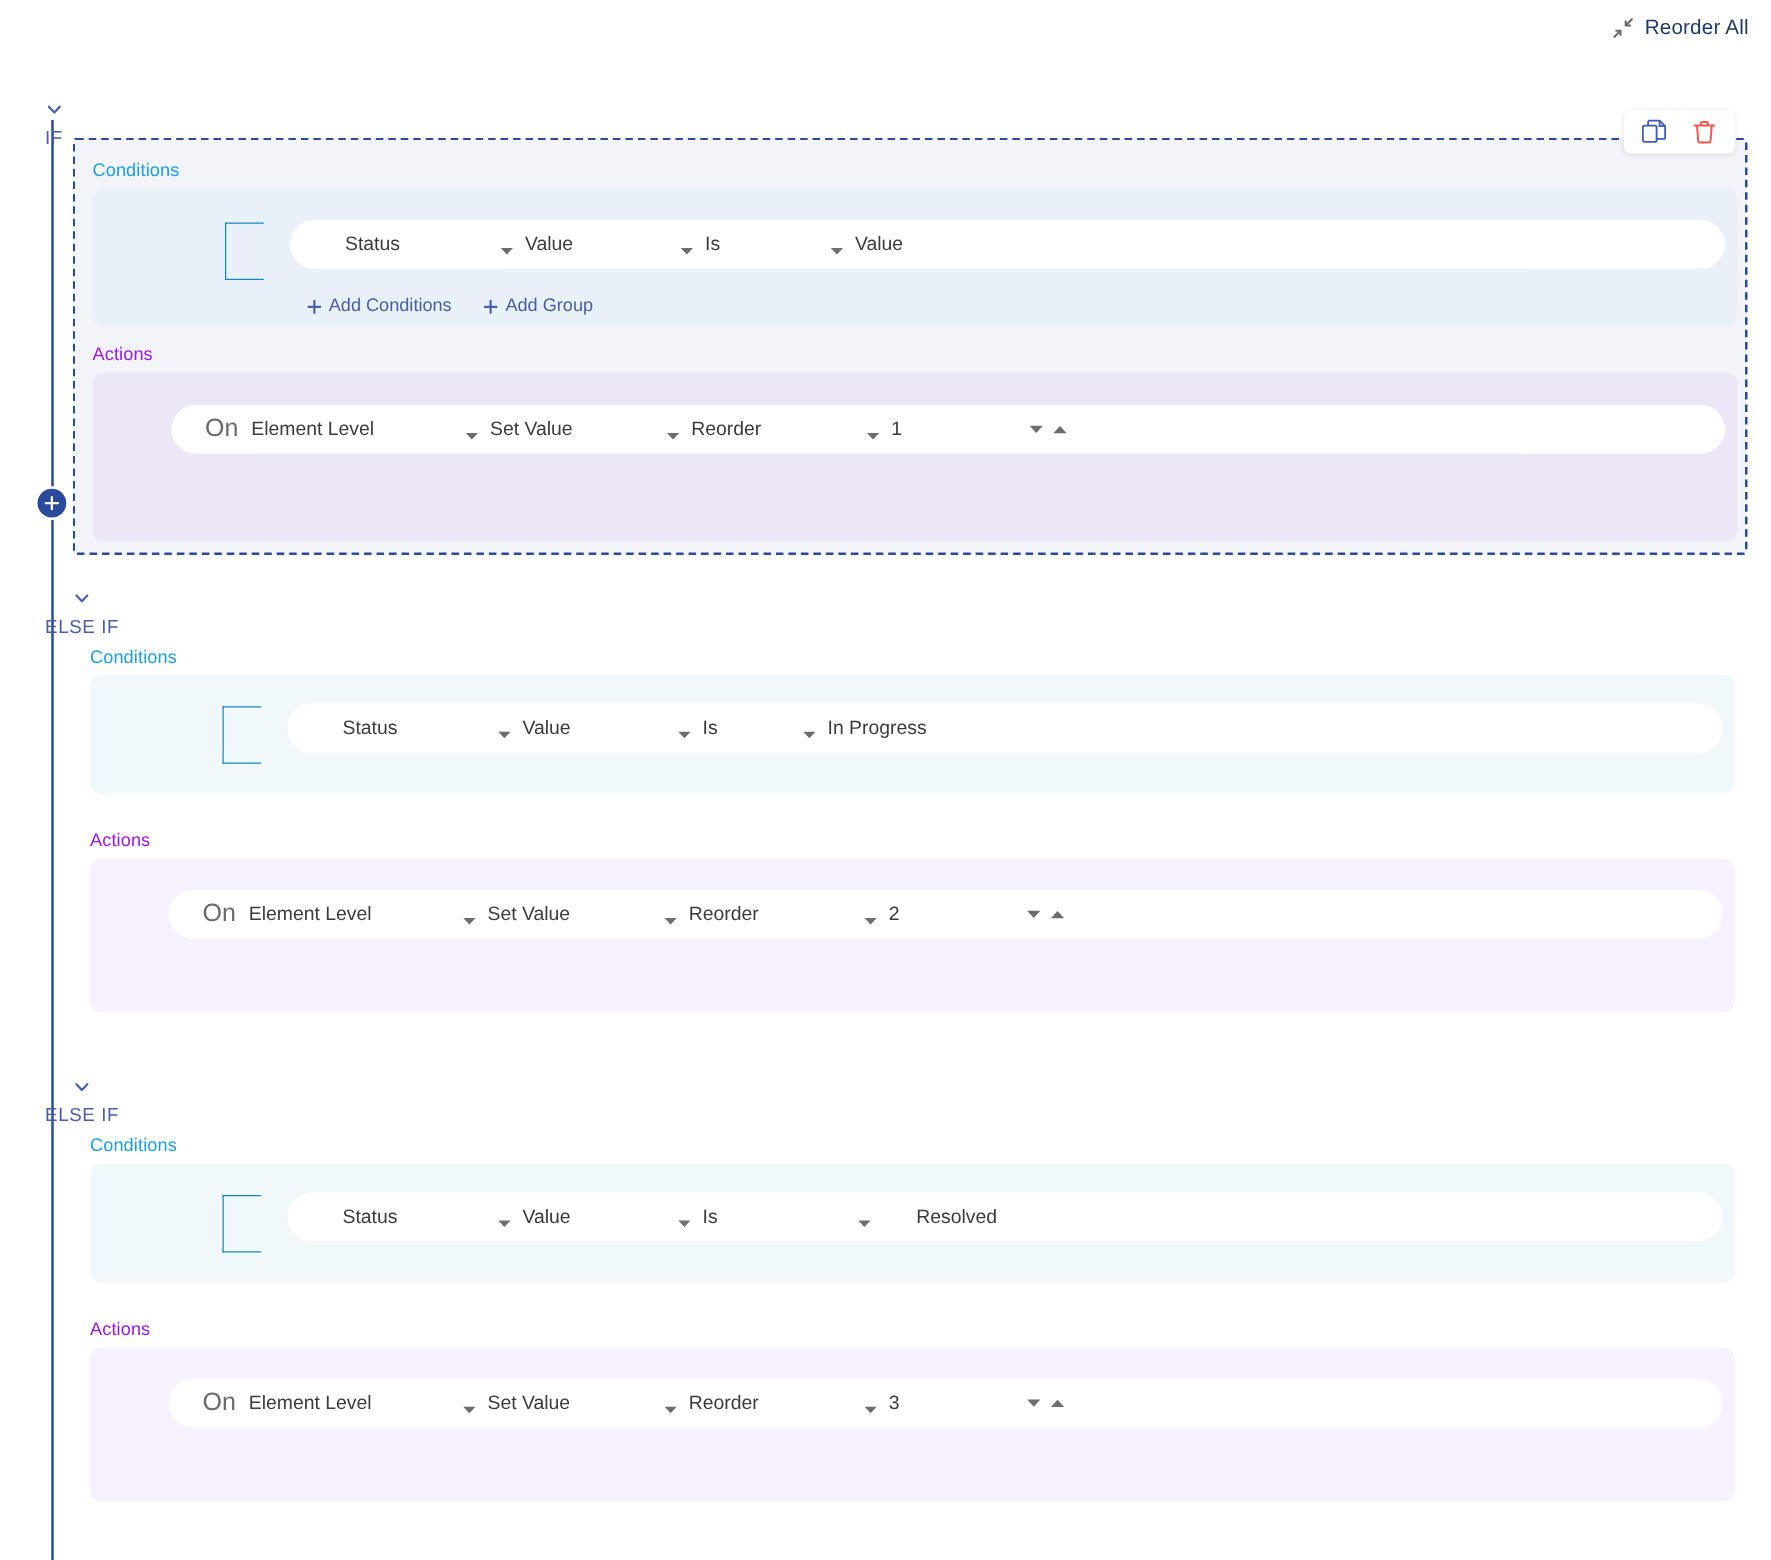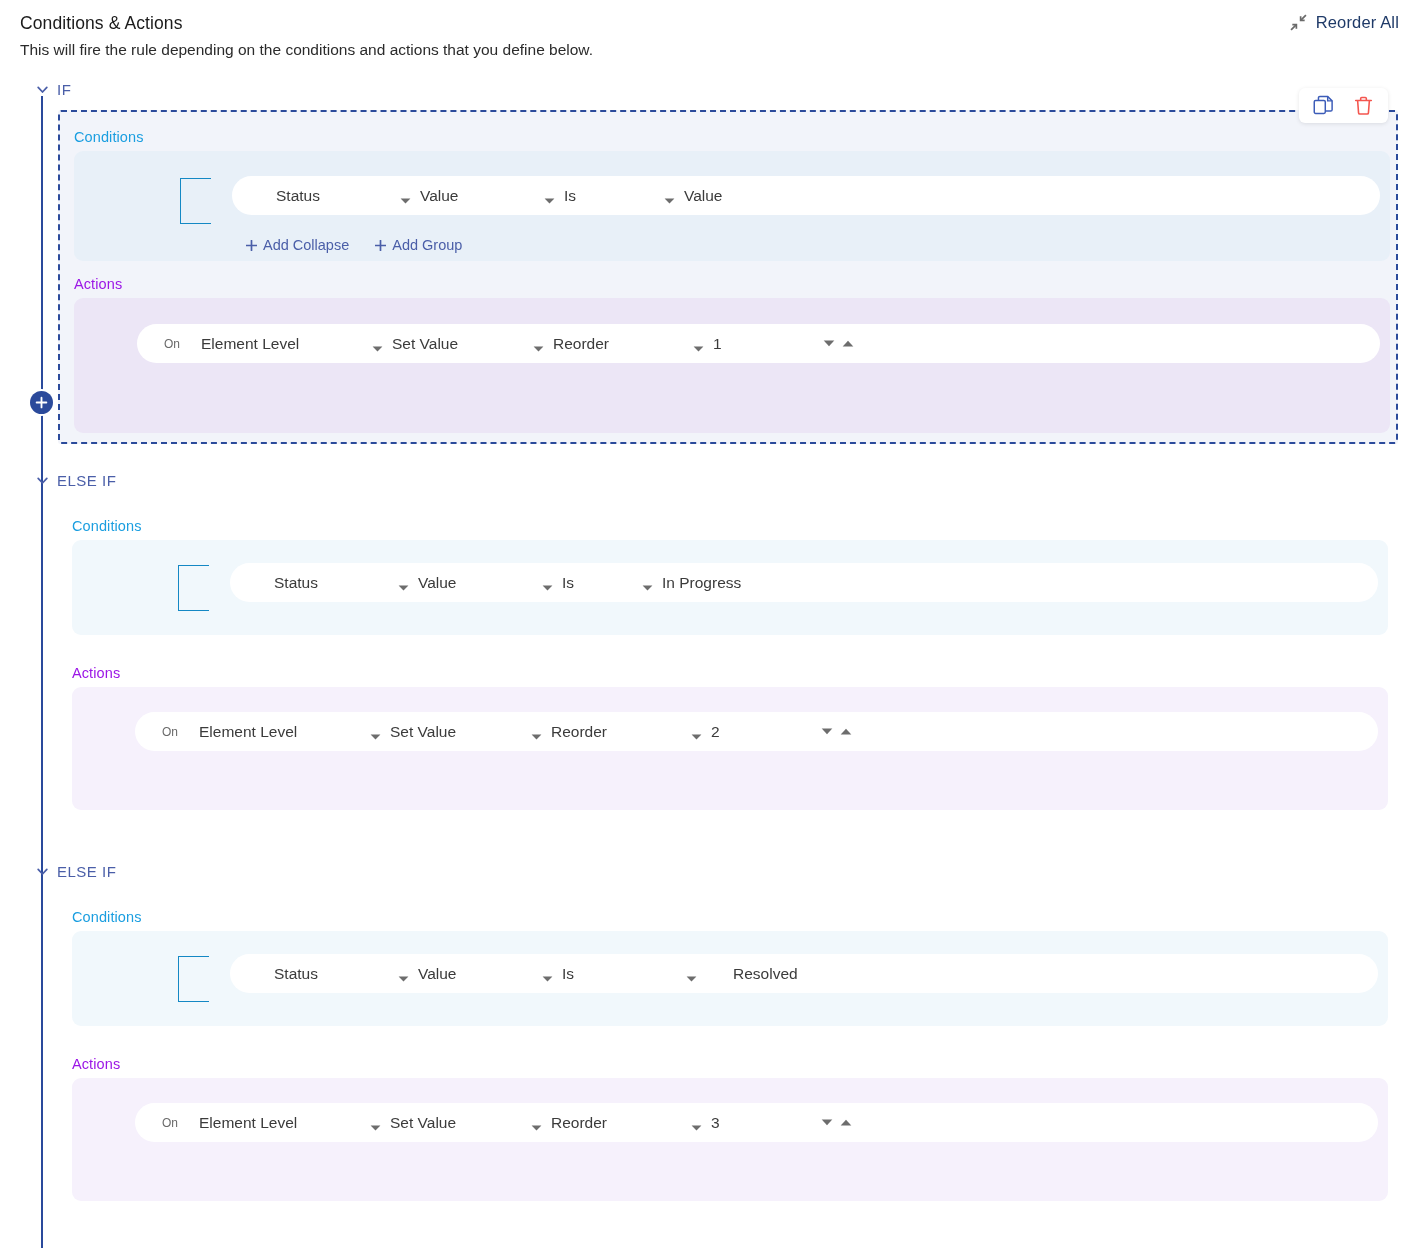--- a/index.html
+++ b/index.html
@@ -45,21 +45,21 @@
     width: 23px; height: 23px; border-radius: 50%;
     background: #2b4a9b; display: flex; align-items: center;
     justify-content: center; cursor: pointer;
     box-shadow: 0 0 0 2px #ffffff;
   }
   .plus-btn svg { width: 13px; height: 13px; display: block; }
 
   
   .branch-head {
     position: absolute; display: flex; align-items: center; gap: 8px;
-    cursor: pointer; user-select: none;
+    cursor: pointer; user-select: none; flex-direction: column;
   }
   .branch-head .chev { width: 13px; height: 13px; display: block; }
   .branch-head .txt {
     font-size: 15px; color: #4a5ea8; letter-spacing: 0.5px;
   }
 
   
   .branch-body { position: absolute; }
 
   .branch-body.selected {
@@ -97,21 +97,21 @@
     display: flex; align-items: center;
     cursor: pointer;
   }
 
   .field {
     position: absolute;
     display: flex; align-items: flex-end; gap: 9px;
     white-space: nowrap;
   }
   .field .ftxt { font-size: 15.5px; color: #3b3b3b; }
-  .field .ftxt.muted { color: #6a6a6a; font-size: 12px; }
+  .field .ftxt.muted { color: #6a6a6a; font-size: 20px; }
   .caret { width: 11px; height: 8px; display: block; flex: none; }
 
   .spinner {
     position: absolute; display: flex; align-items: center; gap: 7px;
     cursor: pointer;
   }
   .spinner svg { width: 12px; height: 9px; display: block; }
 
   .addrow { position: absolute; display: flex; align-items: center; gap: 26px; }
   .addlink {
@@ -127,24 +127,20 @@
     padding: 7px 14px; display: flex; align-items: center; gap: 19px;
     box-shadow: 0 1px 4px rgba(0,0,0,0.10);
   }
   .rowtools .tool { width: 21px; height: 21px; cursor: pointer; display: block; }
 </style>
 </head>
 <body>
 
 <div class="page">
 
-  <div class="header">
-    <div class="header-title">Conditions &amp; Actions</div>
-    <div class="header-sub">This will fire the rule depending on the conditions and actions that you define below.</div>
-  </div>
 
   <div class="collapse-all">
     <span>
       <svg class="collapse-icon" viewBox="0 0 16 16" fill="none">
         <path d="M15 1 L10 6" stroke="#6a6a6a" stroke-width="1.6"></path>
         <path d="M10 2.2 L10 6 L13.8 6" stroke="#6a6a6a" stroke-width="1.6" fill="none"></path>
         <path d="M1 15 L6 10" stroke="#6a6a6a" stroke-width="1.6"></path>
         <path d="M6 13.8 L6 10 L2.2 10" stroke="#6a6a6a" stroke-width="1.6" fill="none"></path>
       </svg>
     </span>
@@ -207,21 +203,21 @@
             </svg>
           <span class="ftxt">Value</span>
         </div>
       </div>
 
       <div class="addrow" style="left:172px; top:86px;">
         <span class="addlink">
           <svg class="pl" viewBox="0 0 11 11">
               <path d="M5.5 0.6 V10.4 M0.6 5.5 H10.4" stroke="#4a5ea8" stroke-width="1.7" stroke-linecap="round"></path>
             </svg>
-          <span>Add Collapse</span>
+          <span>Add Conditions</span>
         </span>
         <span class="addlink">
           <svg class="pl" viewBox="0 0 11 11">
               <path d="M5.5 0.6 V10.4 M0.6 5.5 H10.4" stroke="#4a5ea8" stroke-width="1.7" stroke-linecap="round"></path>
             </svg>
           <span>Add Group</span>
         </span>
       </div>
     </div>
 

